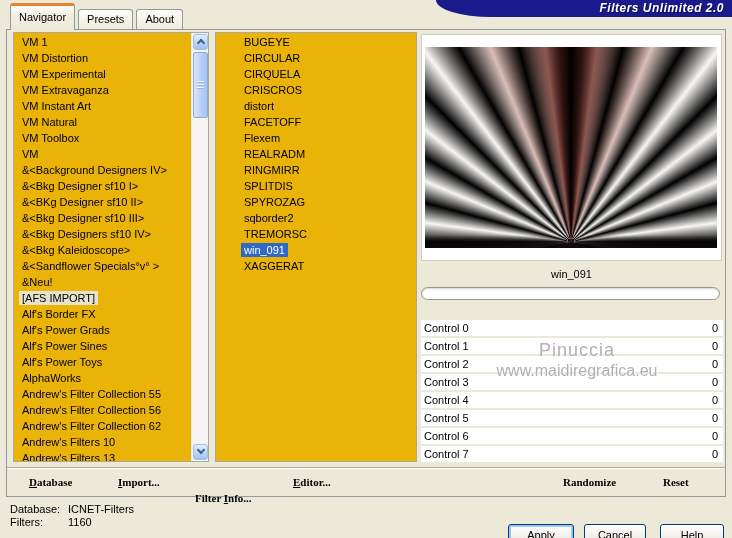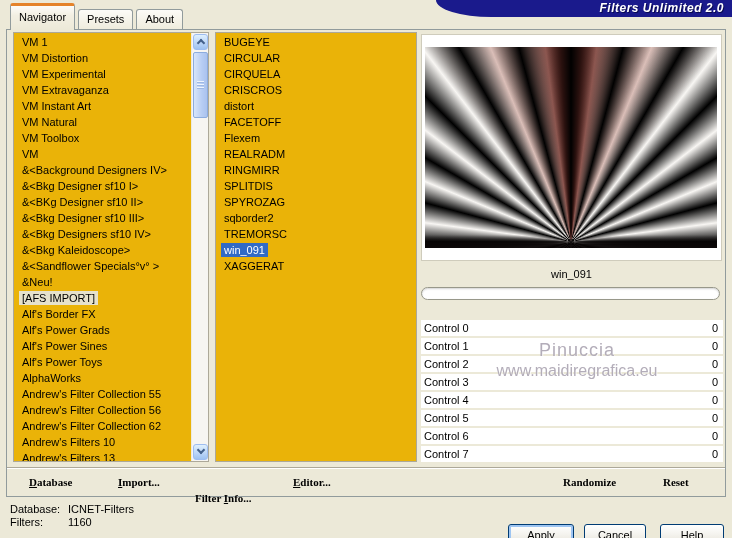--- a/index.html
+++ b/index.html
@@ -54,21 +54,21 @@
 
   .listbox {
     position: absolute; top: 2px; height: 430px;
     background: #eab308; border: 1px solid #aca899;
     overflow: hidden; padding-top: 2px;
   }
   .listbox.categories { left: 6px;  width: 196px; }
   .listbox.filters    { left: 208px; width: 202px; }
   .categories .rows { margin-right: 17px; }
   .row { height: 16px; line-height: 15px; white-space: nowrap; overflow: hidden; padding-left: 8px; }
-  .filters .row { padding-left: 8px; }
+  .filters .row { padding-left: 28px; }
   .sel-active   { background: #316ac5; color: #fff; padding: 1px 3px; margin-left: -3px; }
   .sel-inactive { background: #e6e2cc; padding: 1px 3px; margin-left: -3px; }
 
   
   .vscroll { position: absolute; right: 0; top: 0; bottom: 0; width: 17px; background: #f6f5f2; border-left: 1px solid #eceadf; }
   .sb-btn {
     position: absolute; left: 1px; width: 15px; height: 16px;
     background: linear-gradient(#dff0fd, #bad4f7 60%, #9ec2f0);
     border: 1px solid #9ebdf0; border-radius: 3px;
   }

